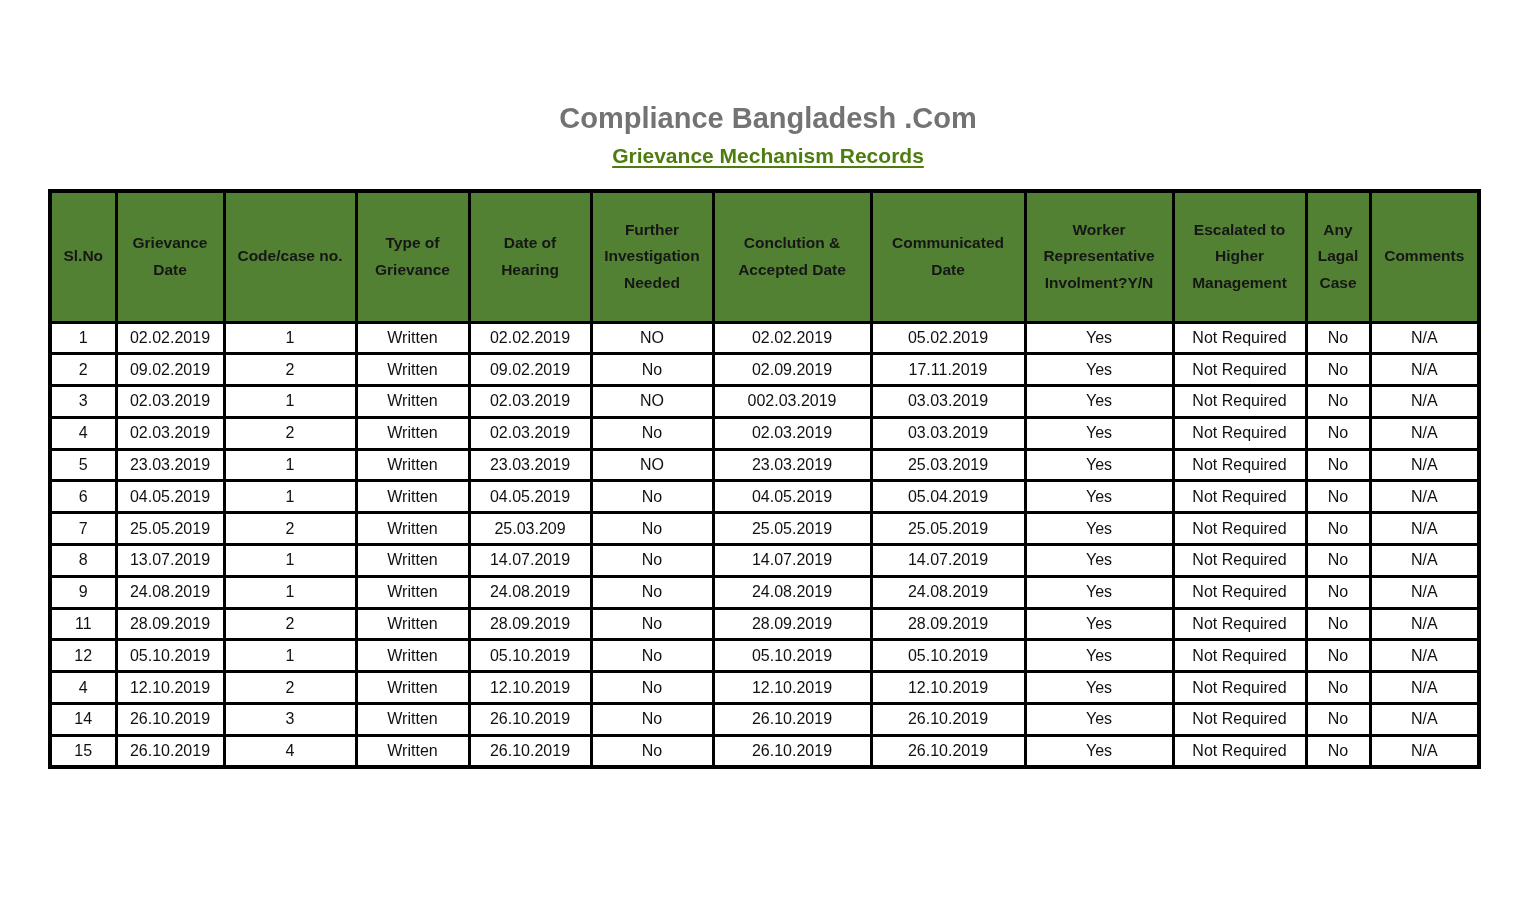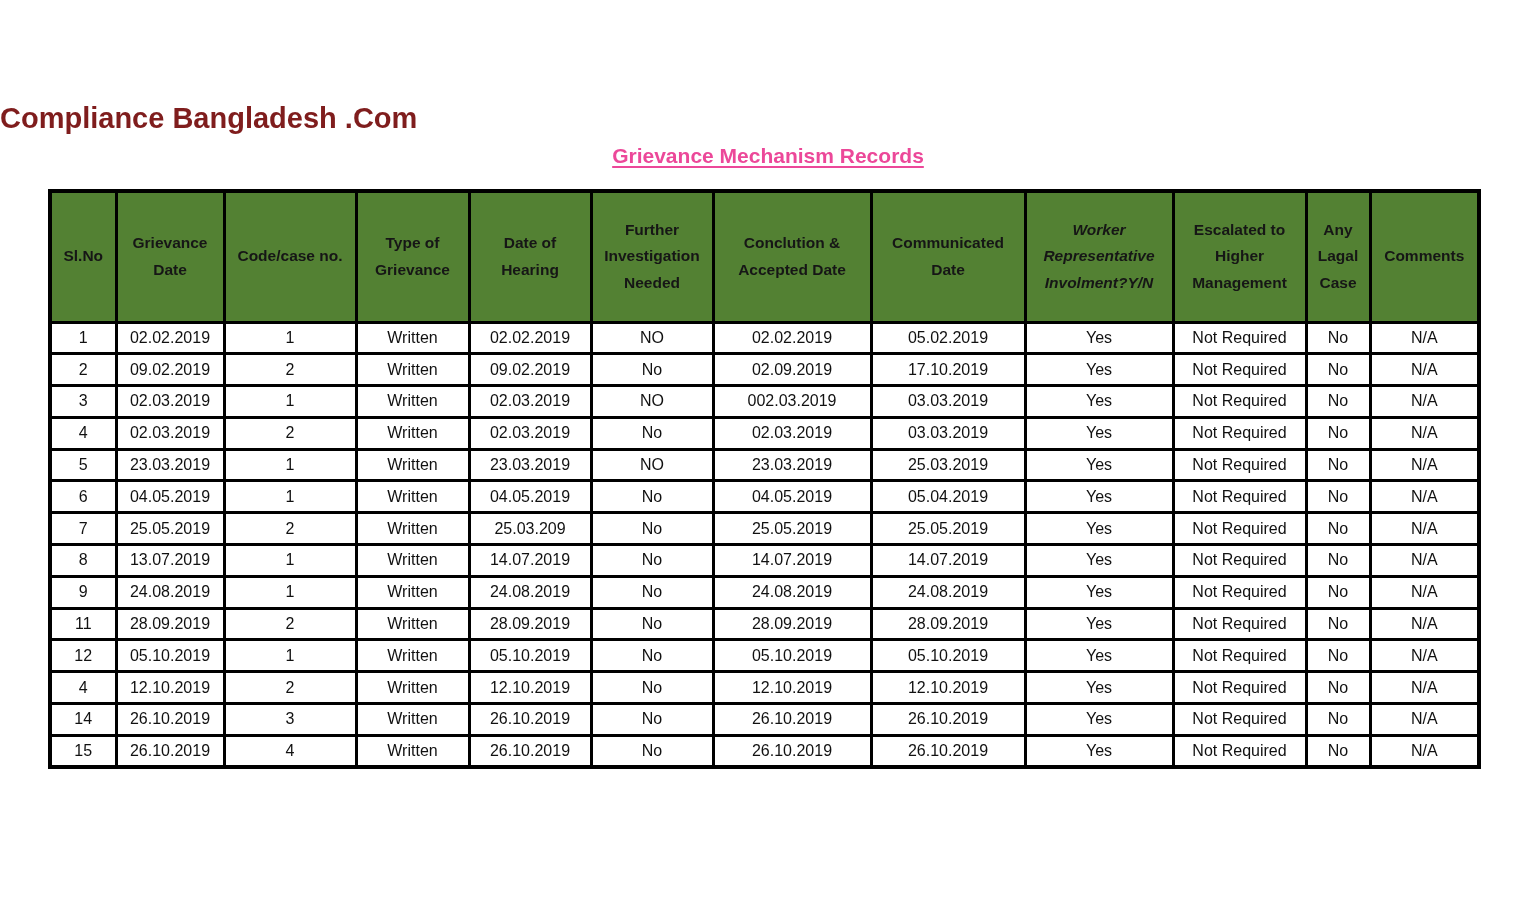--- a/index.html
+++ b/index.html
@@ -12,35 +12,35 @@
   html, body {
     width: 1536px;
     height: 913px;
     background: #ffffff;
     font-family: "Liberation Sans", sans-serif;
     color: var(--body-text);
     overflow: hidden;
   }
   .page-title {
     margin-top: 102px;
-    text-align: left;
+    text-align: center;
     font-size: 29px;
     font-weight: bold;
     letter-spacing: 0px;
-    color: #7f1d1d;
+    color: #737373;
   }
   .page-subtitle {
     margin-top: 9px;
     text-align: center;
     font-size: 21px;
     font-weight: bold;
     text-decoration: underline;
     text-decoration-thickness: 2px;
     text-underline-offset: 3px;
-    color: #ec4899;
+    color: #4d7c0f;
   }
   .records-table {
     margin-left: 48px;
     margin-top: 21px;
     width: 1429px;
     table-layout: fixed;
     border-collapse: collapse;
     border: 4px solid var(--border-color);
   }
   .records-table th {
@@ -77,21 +77,21 @@
   <thead>
     <tr>
         <th style="width: 66px;">Sl.No</th>
         <th style="width: 108px;">Grievance Date</th>
         <th style="width: 132px; margin-left: 20px;">Code/case no.</th>
         <th style="width: 113px;">Type of Grievance</th>
         <th style="width: 122px;">Date of Hearing</th>
         <th style="width: 122px;">Further Investigation Needed</th>
         <th style="width: 158px;">Conclution &amp; Accepted Date</th>
         <th style="width: 154px;">Communicated Date</th>
-        <th style="width: 148px; font-style: italic;">Worker Representative Involment?Y/N</th>
+        <th style="width: 148px;">Worker Representative Involment?Y/N</th>
         <th style="width: 133px;">Escalated to Higher Management</th>
         <th style="width: 64px;">Any Lagal Case</th>
         <th style="width: 109px; margin-left: 11px;">Comments</th>
       </tr>
   </thead>
   <tbody>
       <tr>
         <td>1</td>
         <td>02.02.2019</td>
         <td>1</td>
@@ -106,21 +106,21 @@
         <td>N/A</td>
       </tr>
       <tr>
         <td>2</td>
         <td>09.02.2019</td>
         <td>2</td>
         <td>Written</td>
         <td>09.02.2019</td>
         <td>No</td>
         <td>02.09.2019</td>
-        <td>17.10.2019</td>
+        <td>17.11.2019</td>
         <td>Yes</td>
         <td>Not Required</td>
         <td>No</td>
         <td>N/A</td>
       </tr>
       <tr>
         <td>3</td>
         <td>02.03.2019</td>
         <td>1</td>
         <td>Written</td>

